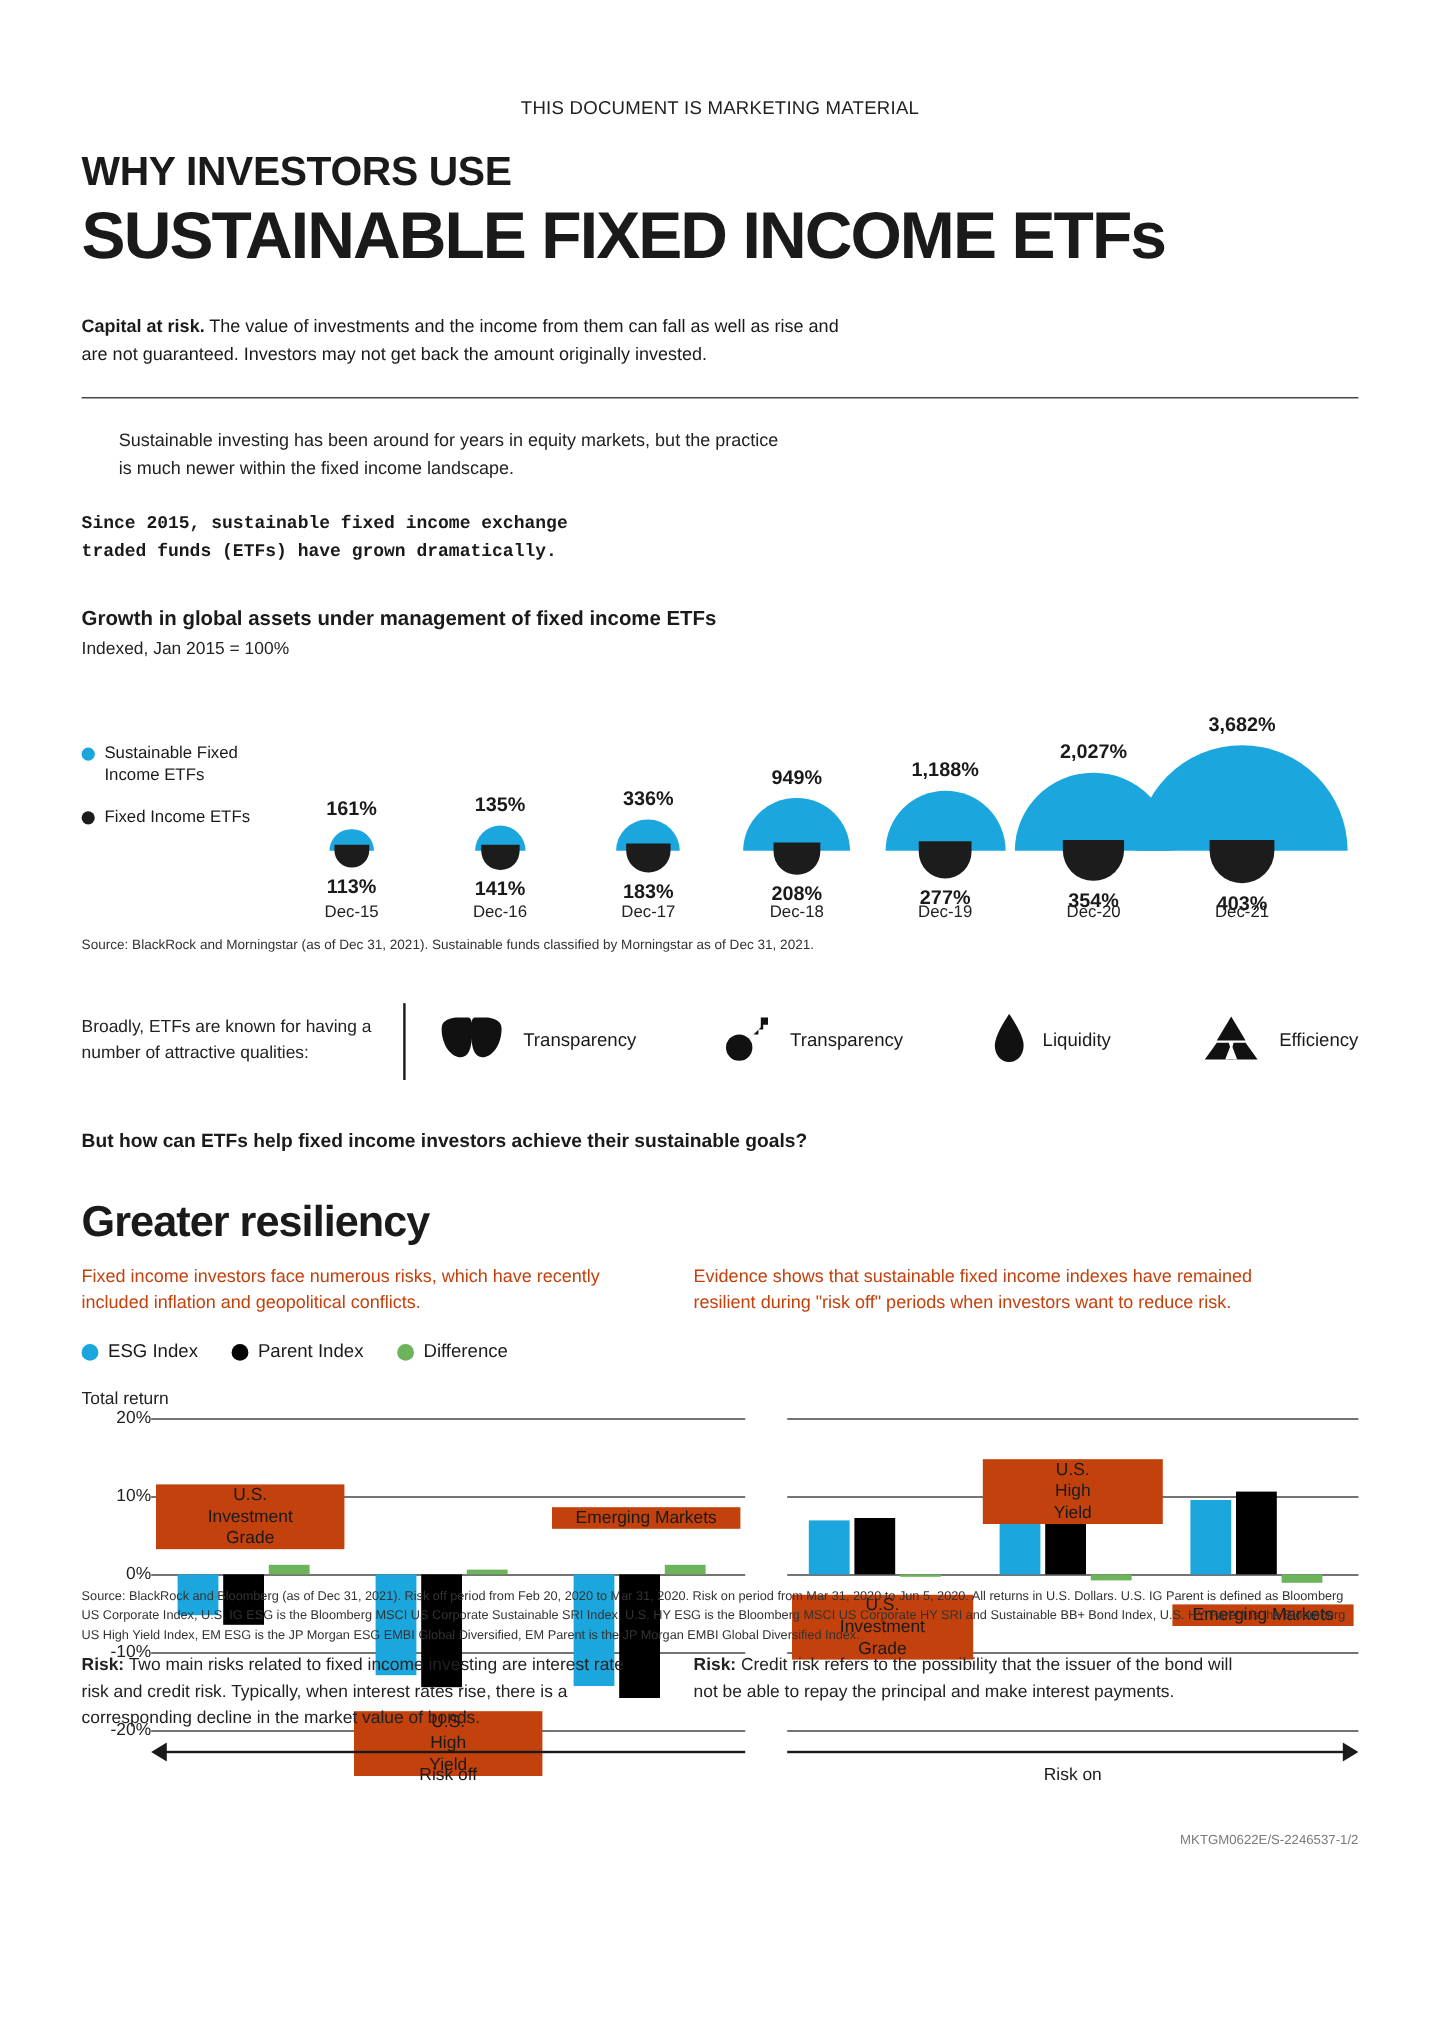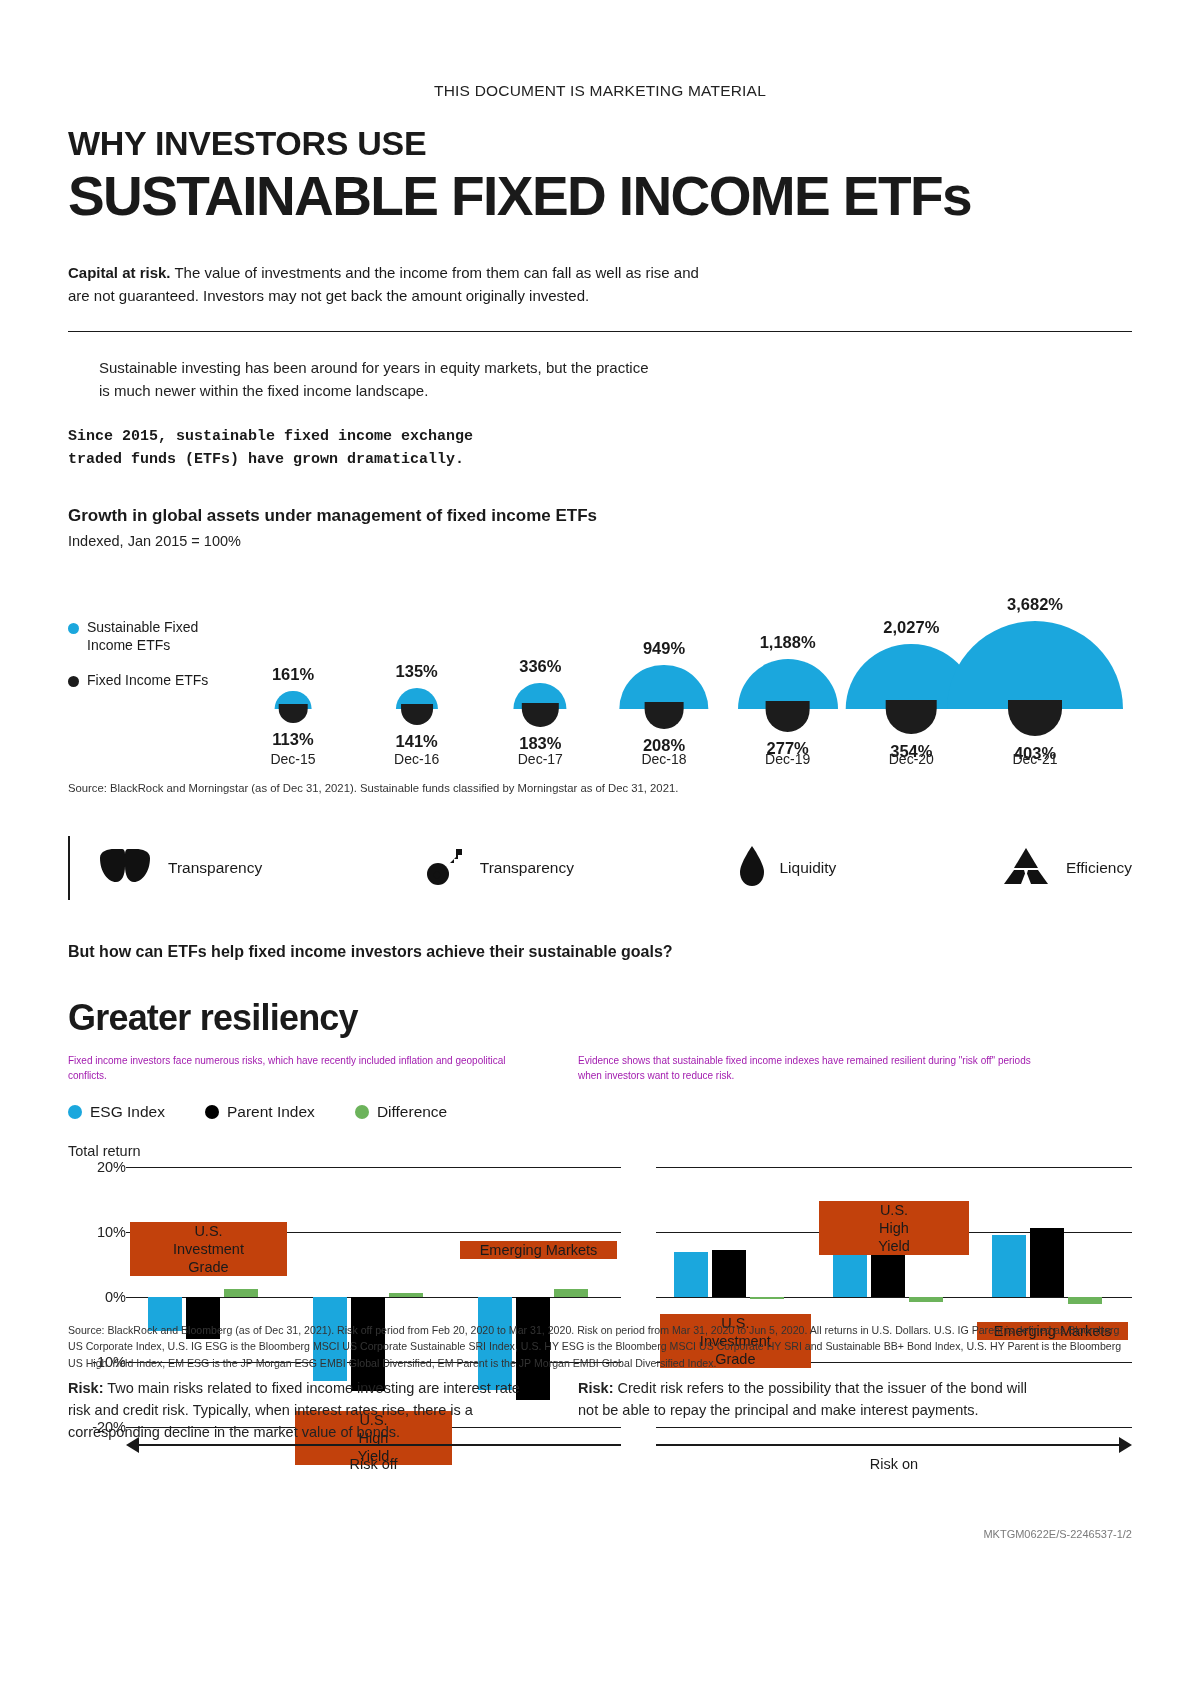--- a/index.html
+++ b/index.html
@@ -91,25 +91,25 @@
   .qual-label { font-size:15.5px; color:#1a1a1a; }
 
   .q-question {
     margin-top:38px; font-size:16px; font-weight:bold;
   }
   h2.section-title {
     font-size:36px; font-weight:bold; letter-spacing:-0.8px; margin:36px 0 0 0;
   }
 
   .two-col { display:flex; margin-top:14px; gap:40px; }
-  .col-text { font-size:10px; line-height:1.5; color:#a21caf; }
+  .col-text { font-size:15px; line-height:1.5; color:#c2410c; }
   .col-left { width:470px; }
   .col-right { width:470px; }
 
-  .legend2 { display:flex; align-items:center; gap:40px; margin-top:20px; font-size:15.5px; }
+  .legend2 { display:flex; align-items:center; gap:28px; margin-top:20px; font-size:15.5px; }
   .legend2 .li { display:flex; align-items:center; gap:8px; }
   .legend2 .dot2 { width:14px; height:14px; border-radius:50%; }
   .dot2.blue { background:#1ba7dd; }
   .dot2.black { background:#000; }
   .dot2.green { background:#6cb35b; }
 
   .total-return-lbl { font-size:14.5px; margin-top:22px; color:#222; }
 
   
   .charts-row { position:relative; margin-top:8px; height:300px; }
@@ -237,20 +237,21 @@
             <div class="dome-bot-val" style="top: 184.35px;">403%</div>
             <div class="dome-date" style="top: 192px;">Dec-21</div>
           </div>
         </div>
     </div>
 
     <div class="source-note">Source: BlackRock and Morningstar (as of Dec 31, 2021). Sustainable funds classified by Morningstar as of Dec 31, 2021.</div>
   </div>
 
   <div class="qualities">
+    <div class="qual-intro">Broadly, ETFs are known for having a number of attractive qualities:</div>
     <div class="qual-divider"></div>
     <div class="qual-items">
 
       <div class="qual-item">
         <span>
           <svg width="58" height="36" viewBox="0 0 58 36" aria-hidden="true">
             <path d="M4 10 C4 3 12 1 18 1 L26 1 C28 1 29 3 29 6 C29 3 30 1 32 1 L40 1 C46 1 54 3 54 10 C54 24 46 34 38 34 C32 34 29 27 29 18 C29 27 26 34 20 34 C12 34 4 24 4 10 Z" fill="#111"></path>
           </svg>
         </span>
         <span class="qual-label">Transparency</span>

